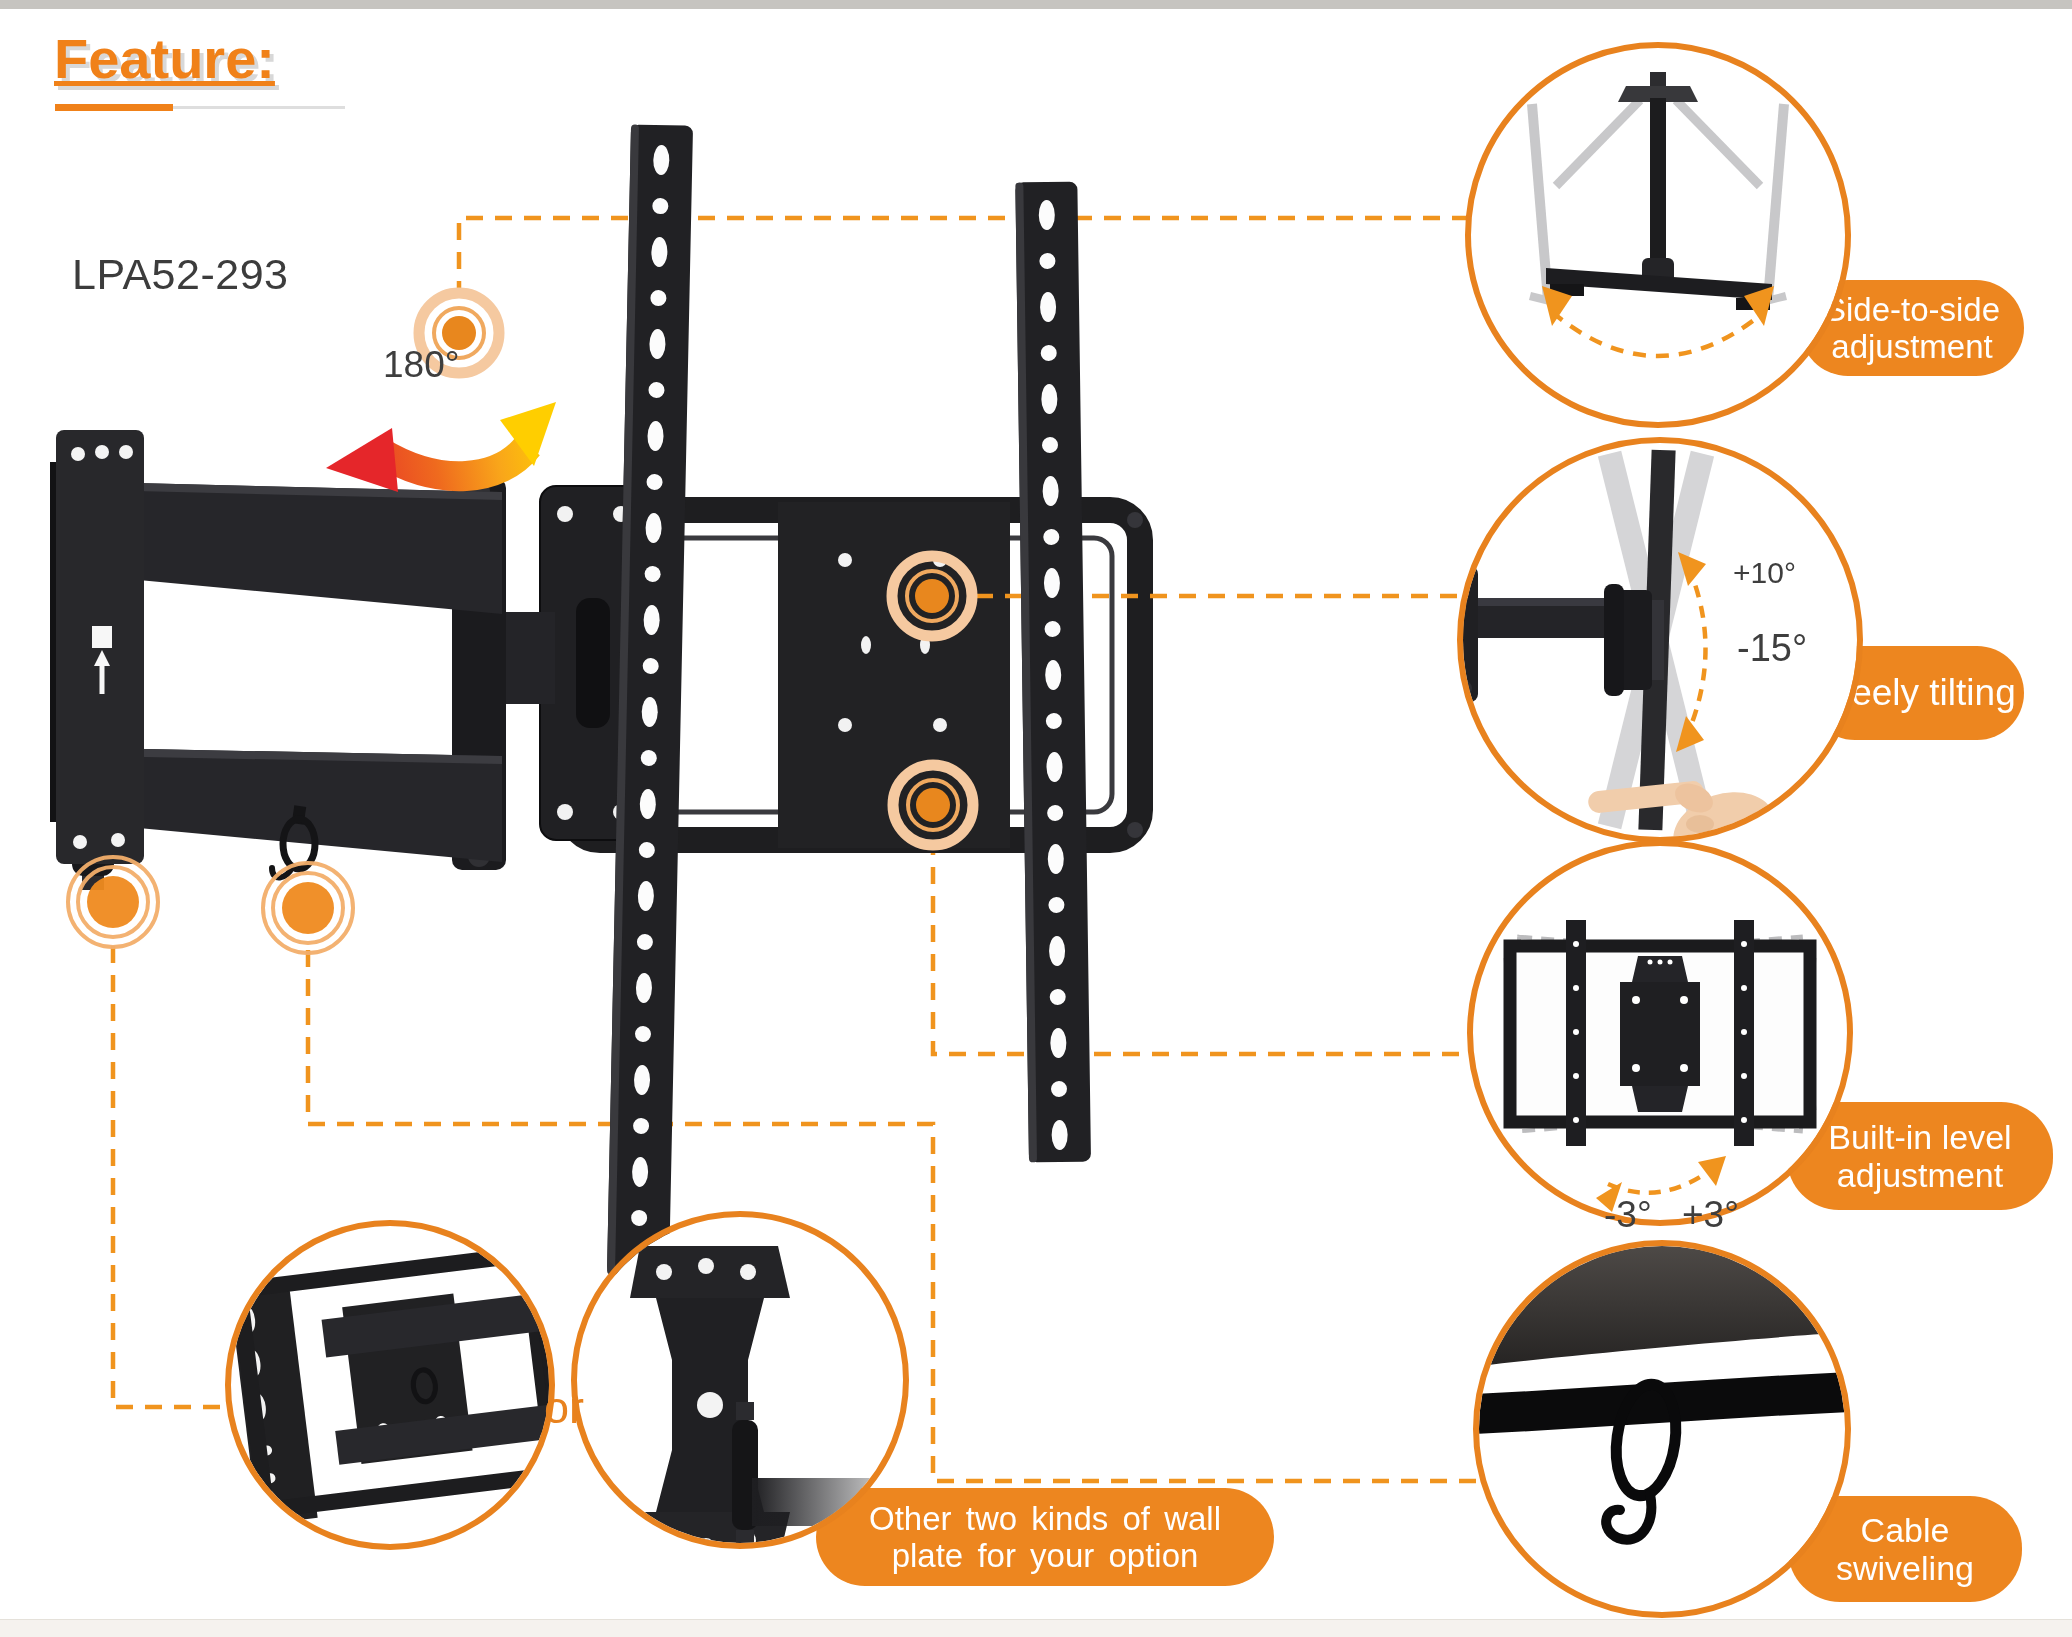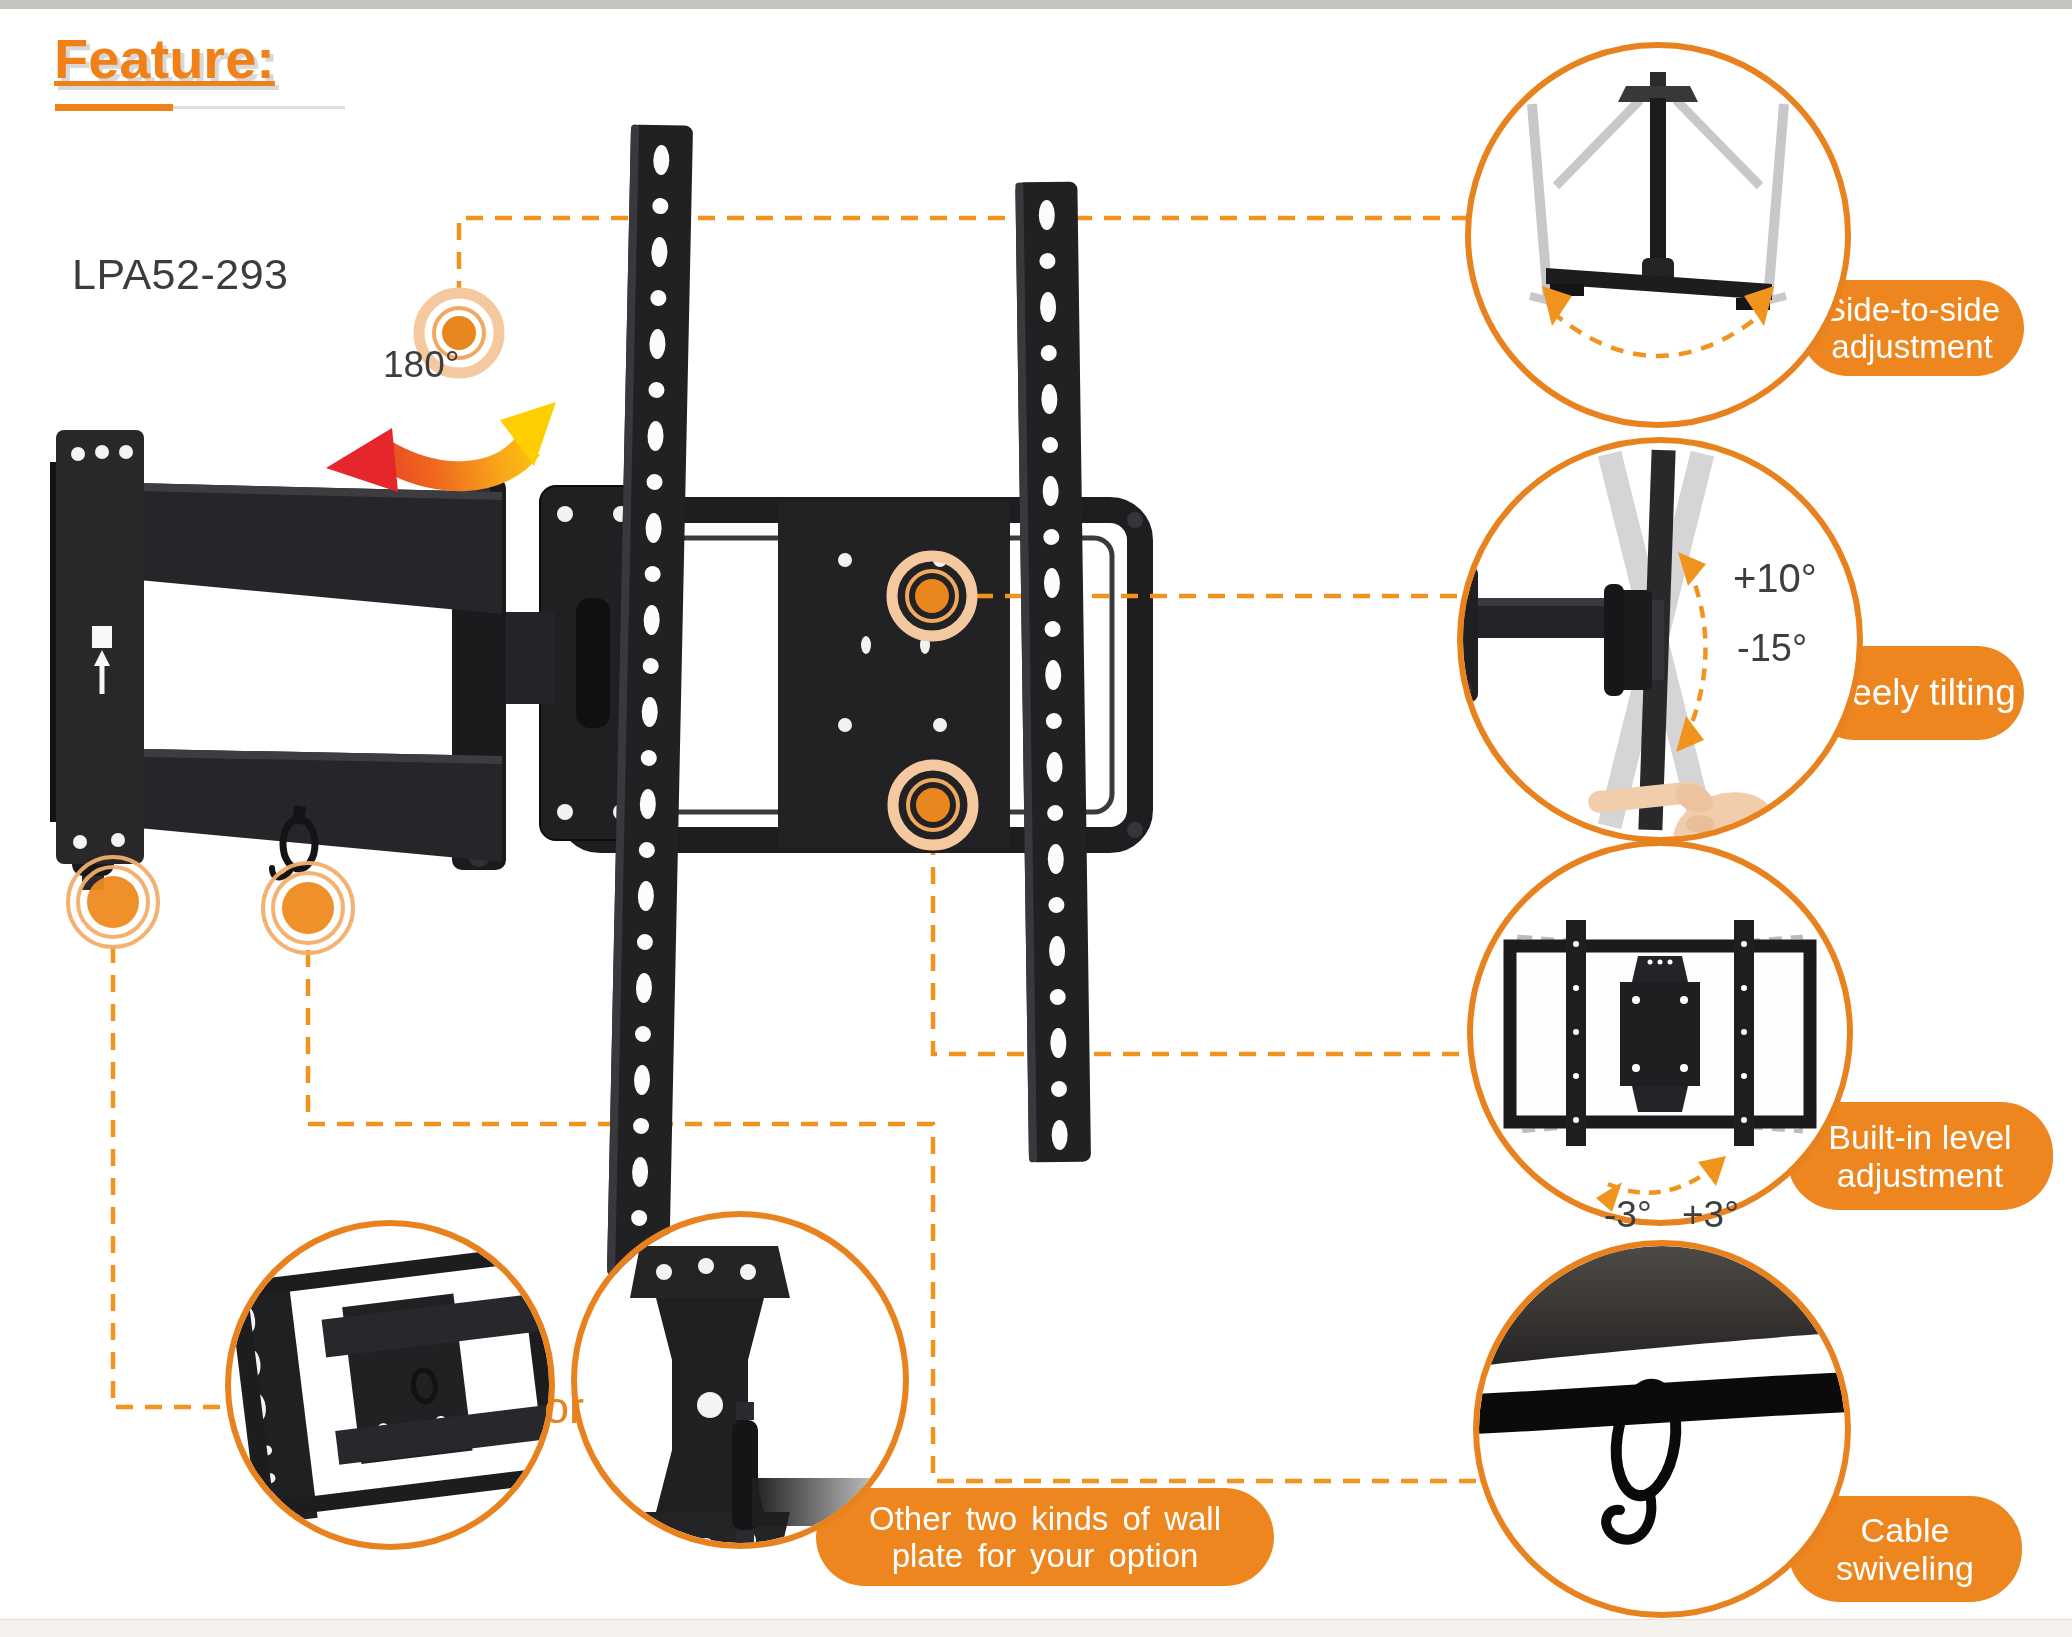--- a/index.html
+++ b/index.html
@@ -8,21 +8,21 @@
   .layer-art{position:absolute;left:0;top:0;z-index:2;}
   .strip-top{position:absolute;left:0;top:0;width:2072px;height:9px;background:#c6c4c0;z-index:4;}
   .strip-bottom{position:absolute;left:0;top:1619px;width:2072px;height:18px;background:#f5f2ee;border-top:1px solid #e5e1da;z-index:4;}
   .txt{position:absolute;z-index:3;white-space:nowrap;}
   .title{left:54px;top:26px;font-size:56px;font-weight:bold;color:#F08119;text-shadow:4px 4px 0 #d8d8d8;text-decoration:underline;}
   .title-underline-orange{position:absolute;left:55px;top:104px;width:118px;height:7px;background:#F08119;z-index:3;}
   .title-underline-gray{position:absolute;left:173px;top:106px;width:172px;height:3px;background:#dedede;z-index:3;}
   .model{left:72px;top:250px;font-size:43px;color:#3c3c3c;letter-spacing:.5px;}
   .deg{color:#3e3e3e;}
   .deg180{left:383px;top:344px;font-size:37px;}
-  .degp10{left:1733px;top:556px;font-size:40px;}
+  .degp10{left:1733px;top:556px;font-size:30px;}
   .degm15{left:1737px;top:627px;font-size:38px;}
   .degm3{left:1604px;top:1194px;font-size:37px;}
   .degp3{left:1682px;top:1194px;font-size:37px;}
   .or{left:544px;top:1382px;font-size:45px;color:#E8821E;}
   .pill{position:absolute;z-index:1;background:#ED861F;color:#ffffff;border-radius:52px;
         display:flex;flex-direction:column;justify-content:center;align-items:center;text-align:center;}
   .pill span{display:block;}
   .pill1{left:1800px;top:280px;width:224px;height:96px;font-size:33px;line-height:37px;}
   .pill2{left:1808px;top:646px;width:216px;height:94px;font-size:37px;}
   .pill3{left:1787px;top:1102px;width:266px;height:108px;font-size:34px;line-height:38px;}

